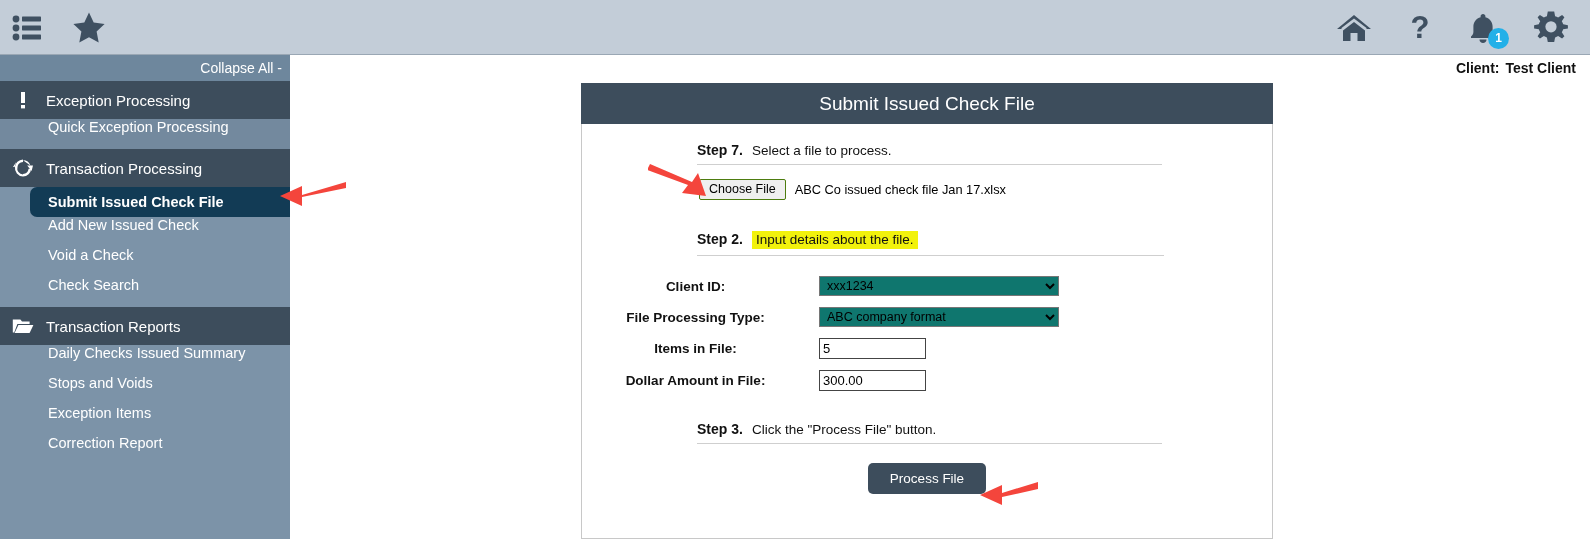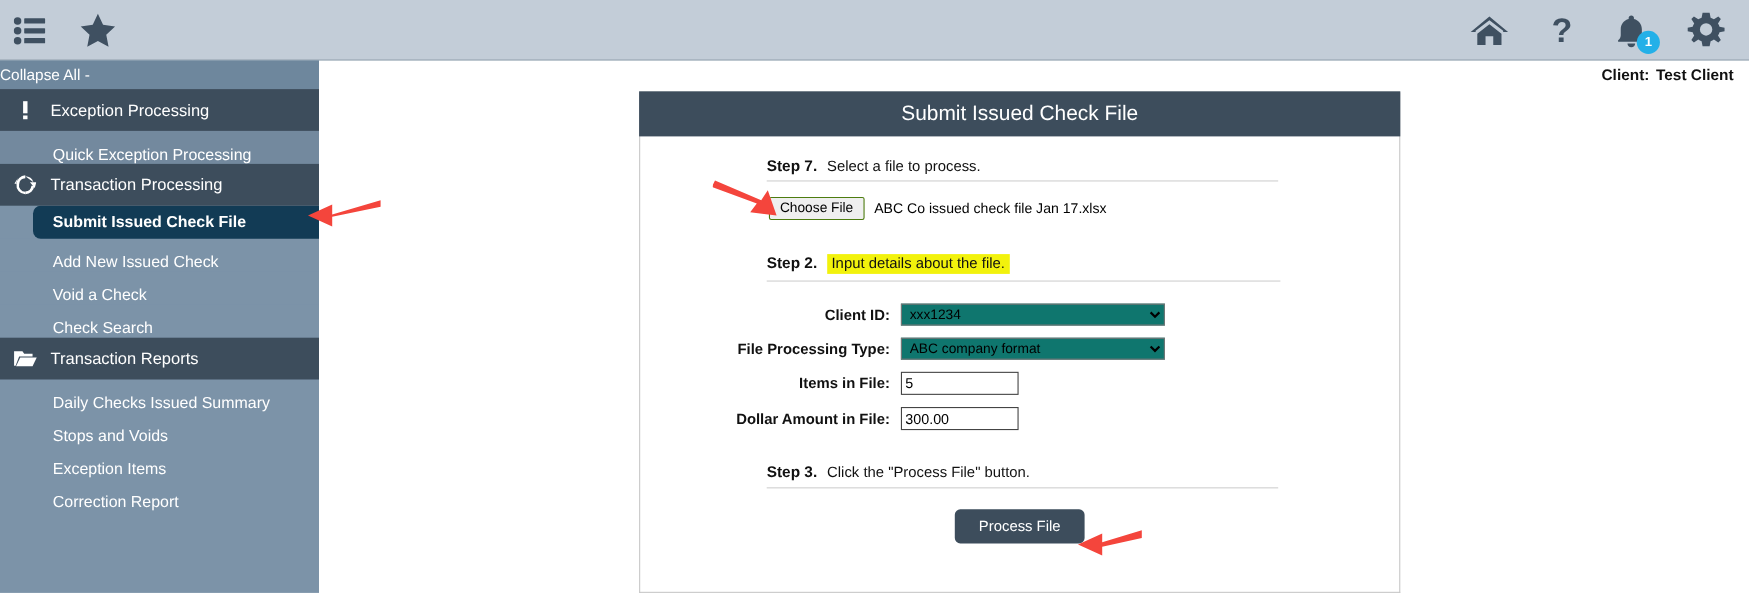--- a/index.html
+++ b/index.html
@@ -33,39 +33,39 @@
   }
 
   
   .sidebar {
     position: absolute; left: 0; top: 55px;
     width: 290px; height: 484px;
     background: #7c93a8;
   }
   .collapse-row {
     height: 26px; background: #6e879d;
-    display: flex; align-items: center; 
+    display: flex; align-items: center; justify-content: flex-end;
     padding-right: 8px; cursor: pointer;
   }
   .collapse-row span { color: #ffffff; font-size: 14px; }
 
   .nav-group {
     height: 38px; background: #3d4d5c;
     display: flex; align-items: center;
     color: #ffffff; font-size: 15px;
     cursor: pointer; position: relative;
   }
   .nav-group .gicon {
     width: 46px; display: flex; align-items: center; justify-content: center;
     color: #ffffff; font-size: 17px;
   }
   .nav-group .glabel { flex: 1; }
 
   .nav-item {
-    height: 30px; display: flex; align-items: flex-end;
+    height: 30px; display: flex; align-items: flex-start;
     padding-left: 48px; color: #ffffff; font-size: 14.5px;
     cursor: pointer; background: #7c93a8;
   }
   .nav-item.sub-alt { background: #73899e; }
   .nav-item.selected {
     background: transparent; padding-left: 0;
   }
   .nav-item.selected .sel-pill {
     margin-left: 30px;
     background: #123b55;
@@ -121,21 +121,21 @@
     font-size: 12.5px; padding: 2px 9px 3px 9px;
     color: #000000; cursor: pointer;
     font-family: "Liberation Sans", sans-serif;
     border-radius: 2px;
   }
   .file-name { margin-left: 9px; font-size: 12.8px; color: #000000; }
 
   .form-grid { margin-top: 20px; }
   .form-row { display: flex; align-items: center; margin-bottom: 11px; }
   .form-label {
-    width: 237px; text-align: right; padding-right: 10px;
+    width: 237px; text-align: center; padding-right: 10px;
     font-size: 13.5px; font-weight: bold; color: #111111;
   }
   .form-select {
     width: 240px; height: 20px;
     font-size: 12.5px; color: #000000;
     border: 1px solid #767676; background: #0f766e;
     font-family: "Liberation Sans", sans-serif;
     padding-left: 3px;
   }
   .form-input {

